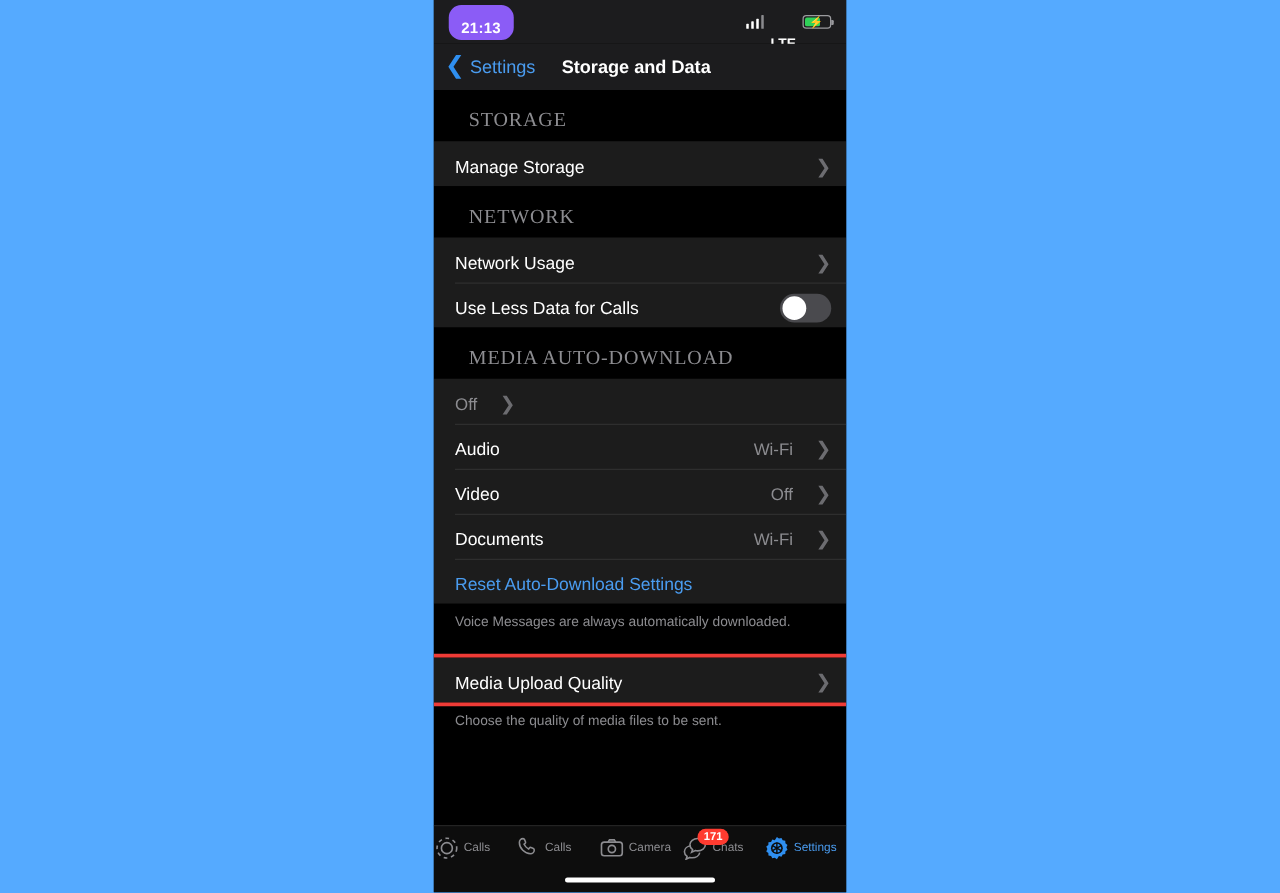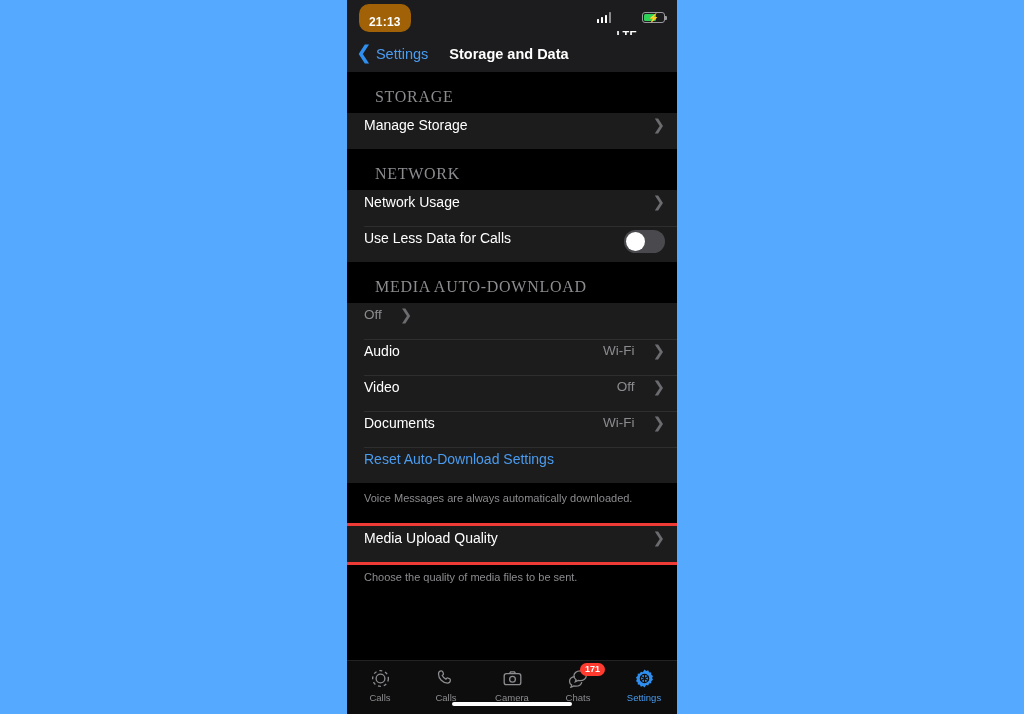--- a/index.html
+++ b/index.html
@@ -35,21 +35,21 @@
     height: 35px;
     background: #1c1c1e;
     display: flex;
     align-items: center;
     justify-content: space-between;
     padding: 0 12px;
     box-sizing: border-box;
     flex: 0 0 auto;
   }
   .time-pill {
-    background: #a16207;
+    background: #8b5cf6;
     color: #ffffff;
     font-size: 12px;
     font-weight: bold;
     border-radius: 10px;
     padding: 12px 10px 4px 10px;
     line-height: 1;
     letter-spacing: 0.2px;
   }
   .status-right {
     display: flex;
@@ -161,21 +161,21 @@
     letter-spacing: 0.7px;
     padding: 16px 17px 7px 28px;
     background: #000000;
     font-family: Liberation Serif, serif;
   }
   .group {
     background: #1c1c1c;
   }
   .row {
     display: flex;
-    align-items: flex-start;
+    align-items: center;
     height: 36px;
     padding: 4px 12px 0 17px;
     box-sizing: border-box;
     position: relative;
     cursor: pointer;
   }
   .row + .row::before {
     content: "";
     position: absolute;
     left: 17px;
@@ -245,21 +245,20 @@
     background: #0d0d0d;
     border-top: 1px solid #232323;
     display: flex;
     align-items: flex-start;
     padding-top: 6px;
     box-sizing: border-box;
   }
   .tab {
     flex: 1 1 0;
     display: flex;
-    flex-direction: column;
     align-items: center;
     gap: 3px;
     cursor: pointer;
     position: relative;
   }
   .tab .ticon {
     height: 22px;
     display: flex;
     align-items: center;
     justify-content: center;

